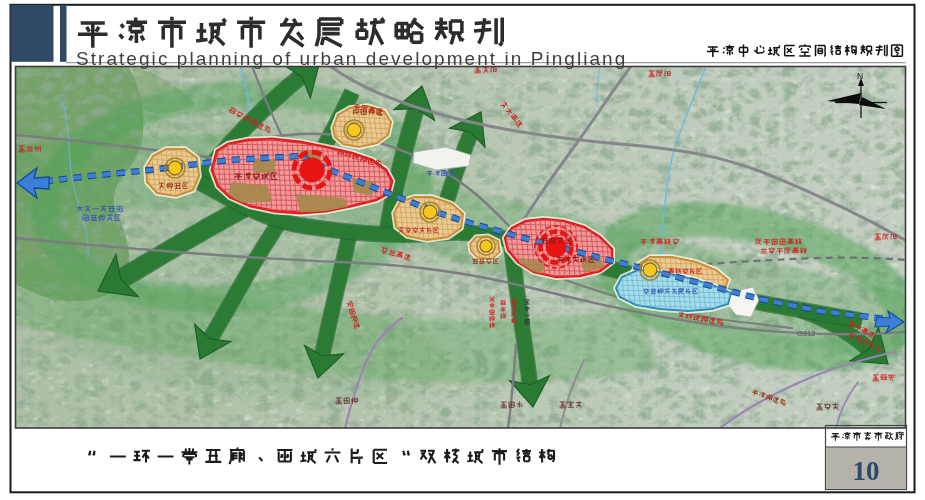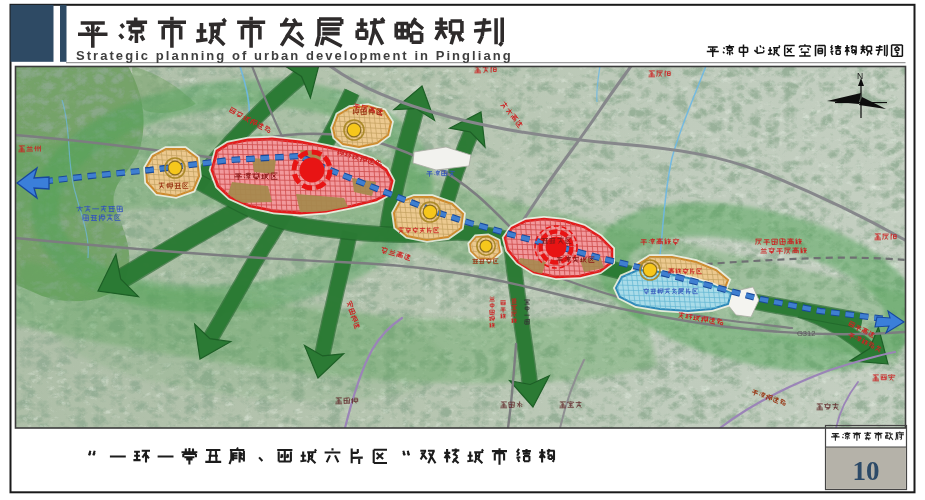--- a/index.html
+++ b/index.html
@@ -234,12 +234,12 @@
     </g>
     <rect x="15.5" y="66.5" width="890" height="361.5" fill="none" stroke="#3c3c3c" stroke-width="1.6"></rect>
 
 <path d="M90.4 450.7L89.0 455.4M90.4 452.9L89.3 455.1M94.7 450.7L93.3 455.4M94.7 452.9L93.6 455.1M109.9 456.5L125.8 456.5M134.1 451.8L139.9 451.8M134.1 455.8L139.9 455.8M133.4 460.1L140.6 460.1M137.0 451.8L137.0 460.1M141.7 450.7L150.0 450.7M146.0 450.7L146.0 462.6M145.7 452.9L142.4 457.6M146.7 455.4L148.9 458.3M157.6 456.5L173.5 456.5M185.8 448.6L185.8 452.2M189.4 447.9L189.4 452.2M193.0 448.6L193.0 452.2M181.5 452.2L197.3 452.2M183.3 454.0L183.3 457.2M195.9 454.0L195.9 457.2M183.3 454.0L195.9 454.0M184.4 457.2L194.4 457.2M189.4 457.2L189.4 464.4M186.2 459.4L192.6 459.4M206.0 450.0L220.4 450.0M210.7 450.0L209.6 461.5M215.8 450.0L216.5 461.5M208.6 455.8L217.9 455.8M205.3 461.9L221.2 461.9M236.7 447.9L238.2 448.9M229.9 450.0L244.3 450.0M231.3 450.0L231.3 459.0M231.3 459.0L229.5 464.1M233.1 452.5L233.1 460.8M233.1 453.3L237.5 453.3M233.1 455.8L237.5 455.8M233.1 458.3L237.5 458.3M239.6 451.5L239.6 462.6M239.6 452.5L242.5 454.3M242.5 454.3L240.0 456.5M239.6 457.2L242.9 459.4M243.9 451.1L243.9 461.5M259.1 457.4L262.4 461.0M277.2 450.0L292.4 450.0M278.7 451.5L278.7 461.5M290.9 451.5L290.9 461.5M278.7 461.5L290.9 461.5M284.8 450.0L284.8 461.5M281.2 454.3L282.6 457.6M282.6 454.3L280.8 457.9M287.0 454.3L288.4 457.6M288.4 454.3L286.6 457.9M303.2 451.5L303.2 461.5M300.7 455.8L305.8 455.8M300.4 461.2L306.5 460.5M307.2 452.4L316.2 452.0M309.0 452.0L309.0 460.1M309.0 460.1L307.6 462.6M309.4 456.1L312.6 455.8M312.6 452.0L311.9 458.3M310.4 458.3L315.5 463.3M314.8 449.3L316.2 451.1M332.5 448.2L332.5 450.4M324.6 452.5L340.4 452.5M330.0 455.4L326.7 462.3M335.0 455.4L338.3 462.3M351.7 448.6L351.7 463.3M351.7 452.9L357.8 452.9M357.8 452.9L357.8 448.9M351.7 457.9L362.8 457.6M359.2 457.6L359.2 464.1M373.7 449.7L387.0 449.7M373.7 449.7L373.7 463.0M373.7 463.0L387.0 463.0M376.6 452.9L383.1 459.0M383.1 452.9L376.6 459.0M403.3 450.7L404.8 455.4M403.3 452.9L404.4 455.1M407.7 450.7L409.1 455.4M407.7 452.9L408.7 455.1M420.3 450.7L426.1 450.7M425.4 450.7L420.7 459.4M421.4 452.5L426.8 459.4M427.9 450.7L434.7 450.7M434.0 450.7L428.3 463.3M429.0 452.9L435.5 463.3M447.1 448.9L447.1 462.6M444.2 452.9L450.3 452.9M447.1 454.0L444.6 458.3M447.1 454.0L450.0 458.3M451.8 450.4L459.3 450.4M455.7 448.6L455.7 450.4M457.2 450.4L453.2 455.1M453.9 453.6L457.5 456.5M457.5 456.5L452.5 462.6M453.6 458.7L458.6 463.3M470.2 451.5L470.2 461.5M467.7 455.8L472.7 455.8M467.3 461.2L473.4 460.5M474.2 452.4L483.2 452.0M476.0 452.0L476.0 460.1M476.0 460.1L474.5 462.6M476.3 456.1L479.6 455.8M479.6 452.0L478.8 458.3M477.4 458.3L482.4 463.3M481.7 449.3L483.2 451.1M499.5 448.2L499.5 450.0M491.9 451.1L507.0 451.1M494.8 453.3L494.8 460.5M504.1 453.3L504.1 460.5M494.8 453.3L504.1 453.3M499.5 451.1L499.5 464.8M519.0 448.9L516.8 452.5M519.3 452.2L517.2 455.8M516.5 457.9L520.4 457.2M517.9 459.0L519.3 461.9M522.2 451.1L530.9 451.1M526.5 448.9L526.5 453.6M522.9 453.6L530.1 453.6M524.0 456.1L529.4 456.1M524.0 456.1L524.0 461.2M529.4 456.1L529.4 461.2M524.0 461.2L529.4 461.2M542.1 448.9L542.1 462.6M539.2 452.5L545.4 452.5M542.1 453.6L539.6 457.9M542.1 453.6L545.0 457.9M546.8 450.7L554.7 450.7M549.3 448.9L547.9 454.7M554.0 450.7L554.0 460.1M554.0 460.1L552.6 461.9M548.6 455.4L552.2 455.4M548.6 455.4L548.6 459.0M552.2 455.4L552.2 459.0M548.6 459.0L552.2 459.0" stroke="#1c1c1c" stroke-width="2.10" fill="none" stroke-linecap="butt"></path>
 <rect x="825.5" y="425.5" width="81" height="64" fill="none" stroke="#444" stroke-width="1.2"></rect>
 <rect x="826.1" y="447" width="79.8" height="41.9" fill="#b5b2a9"></rect>
 <line x1="825.5" y1="447" x2="906.5" y2="447" stroke="#444" stroke-width="1"></line>
 <path d="M831.9 433.6L838.8 433.6M833.6 434.8L834.4 436.2M837.1 434.8L836.3 436.2M831.1 436.9L839.6 436.9M835.4 433.6L835.4 440.8M842.8 434.0L843.6 435.0M842.4 436.9L843.4 438.1M847.1 432.1L847.1 433.1M844.4 433.4L850.4 433.4M845.5 434.4L849.0 434.4M845.5 434.4L845.5 436.2M849.0 434.4L849.0 436.2M845.5 436.2L849.0 436.2M847.3 436.7L847.3 439.5M846.1 437.3L845.3 438.7M848.6 437.3L849.4 438.7M856.9 431.9L856.9 432.9M852.8 433.4L860.9 433.4M854.3 434.6L854.3 438.5M859.4 434.6L859.4 438.5M854.3 434.6L859.4 434.6M856.9 433.4L856.9 440.8M864.1 433.2L871.1 433.1M868.0 432.1L867.0 433.2M867.6 433.2L867.6 436.0M867.6 434.0L865.5 435.8M867.6 434.0L869.7 435.8M866.8 436.5L865.9 440.0M866.0 436.7L869.3 440.2M864.9 438.3L870.7 438.1M878.4 431.9L878.4 432.9M874.3 433.4L882.4 433.4M875.8 434.6L875.8 438.5M880.9 434.6L880.9 438.5M875.8 434.6L880.9 434.6M878.4 433.4L878.4 440.8M885.2 432.9L888.7 432.9M887.0 432.9L887.0 438.3M885.4 435.6L888.5 435.6M885.6 436.0L885.6 438.3M885.2 438.3L888.9 438.3M890.3 432.3L889.3 434.0M889.3 434.0L893.0 434.0M891.0 434.0L890.5 436.4M890.5 436.4L889.1 439.8M890.3 436.7L893.0 439.8M899.5 431.7L900.2 432.3M895.8 432.9L903.9 432.9M896.4 432.9L896.4 437.5M896.4 437.5L895.6 440.2M897.9 434.0L897.1 435.8M897.7 435.2L897.7 439.5M899.1 434.8L903.9 434.8M901.4 433.8L901.4 439.1M901.4 439.1L900.6 439.8M899.7 436.5L900.4 437.7" stroke="#222" stroke-width="1.10" fill="none" stroke-linecap="butt"></path>
 <text x="866" y="480" font-family="Liberation Serif, serif" font-size="27" font-weight="bold" fill="#2c4a68" text-anchor="middle">10</text>
 </svg>
-<div class="abs" style="left:76px;top:47.5px;font-family:'Liberation Sans',sans-serif;font-size:13px;font-weight:bold;letter-spacing:2.05px;color:#3f3f3f;white-space:nowrap">Strategic planning of urban development in Pingliang</div>
+<div class="abs" style="left:76px;top:47.5px;font-family:'Liberation Sans',sans-serif;font-size:19px;font-weight:normal;letter-spacing:2.05px;color:#3f3f3f;white-space:nowrap">Strategic planning of urban development in Pingliang</div>
 </body></html>

